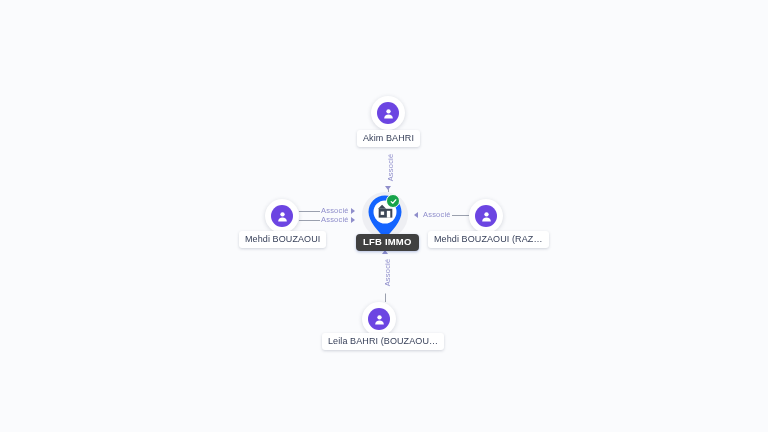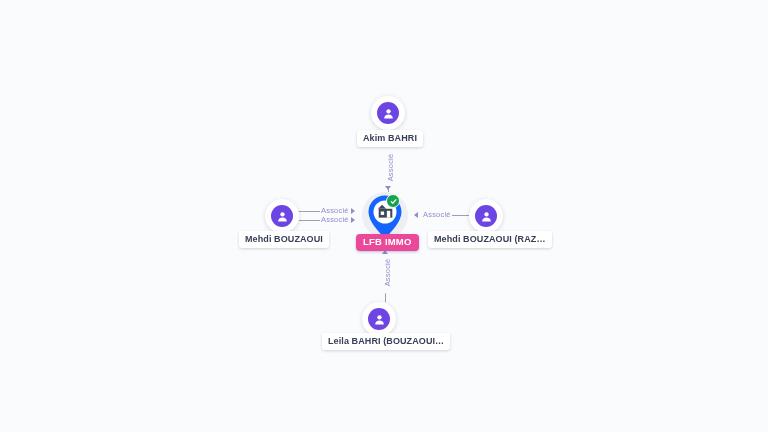--- a/index.html
+++ b/index.html
@@ -97,21 +97,20 @@
     position: absolute;
     background: #ffffff;
     border-radius: 3px;
     box-shadow: 0 1px 3px rgba(40,50,80,.20);
     font-size: 9px;
     color: #38415a;
     padding: 3px 6px 4px 6px;
     white-space: nowrap;
     line-height: 10px;
     letter-spacing: .1px;
-    font-weight: bold;
   }
 
   
   .company-halo {
     position: absolute;
     width: 46px;
     height: 46px;
     border-radius: 50%;
     background: #eeeff3;
   }
@@ -134,21 +133,21 @@
     height: 12px;
     border-radius: 50%;
     background: #16a34a;
     border: 1.5px solid #ffffff;
     display: flex;
     align-items: center;
     justify-content: center;
   }
   .company-label {
     position: absolute;
-    background: #ec4899;
+    background: #404040;
     color: #ffffff;
     border-radius: 4px;
     font-size: 9.5px;
     font-weight: bold;
     padding: 3px 7px 4px 7px;
     white-space: nowrap;
     line-height: 10px;
     letter-spacing: .2px;
     box-shadow: 0 1px 3px rgba(20,60,160,.30);
   }
@@ -221,21 +220,21 @@
 
   <div class="node">
     <div class="avatar-ring" style="left:362px; top:302px;">
       <div class="avatar-circle">
         <svg width="13" height="13" viewBox="0 0 24 24" fill="#ffffff">
           <circle cx="12" cy="8" r="4"></circle>
           <path d="M4 21c0-4.4 3.6-7 8-7s8 2.6 8 7z"></path>
         </svg>
       </div>
     </div>
-    <div class="node-label" style="left:322px; top:333px;">Leila BAHRI (BOUZAOUI…</div>
+    <div class="node-label" style="left:322px; top:333px;">Leila BAHRI (BOUZAOU…</div>
   </div>
 
   <div class="node">
     <div class="company-halo" style="left:362px; top:192px;"></div>
 
     <div class="pin" style="left:366px; top:194px;">
       <svg width="38" height="46" viewBox="0 0 38 46">
         <path d="M19 1.5 C9.9 1.5 2.5 8.9 2.5 18 C2.5 27.5 12 37 19 44.5 C26 37 35.5 27.5 35.5 18 C35.5 8.9 28.1 1.5 19 1.5 Z" fill="#1464ff"></path>
         <circle cx="19" cy="18" r="11.5" fill="#ffffff"></circle>
       </svg>

